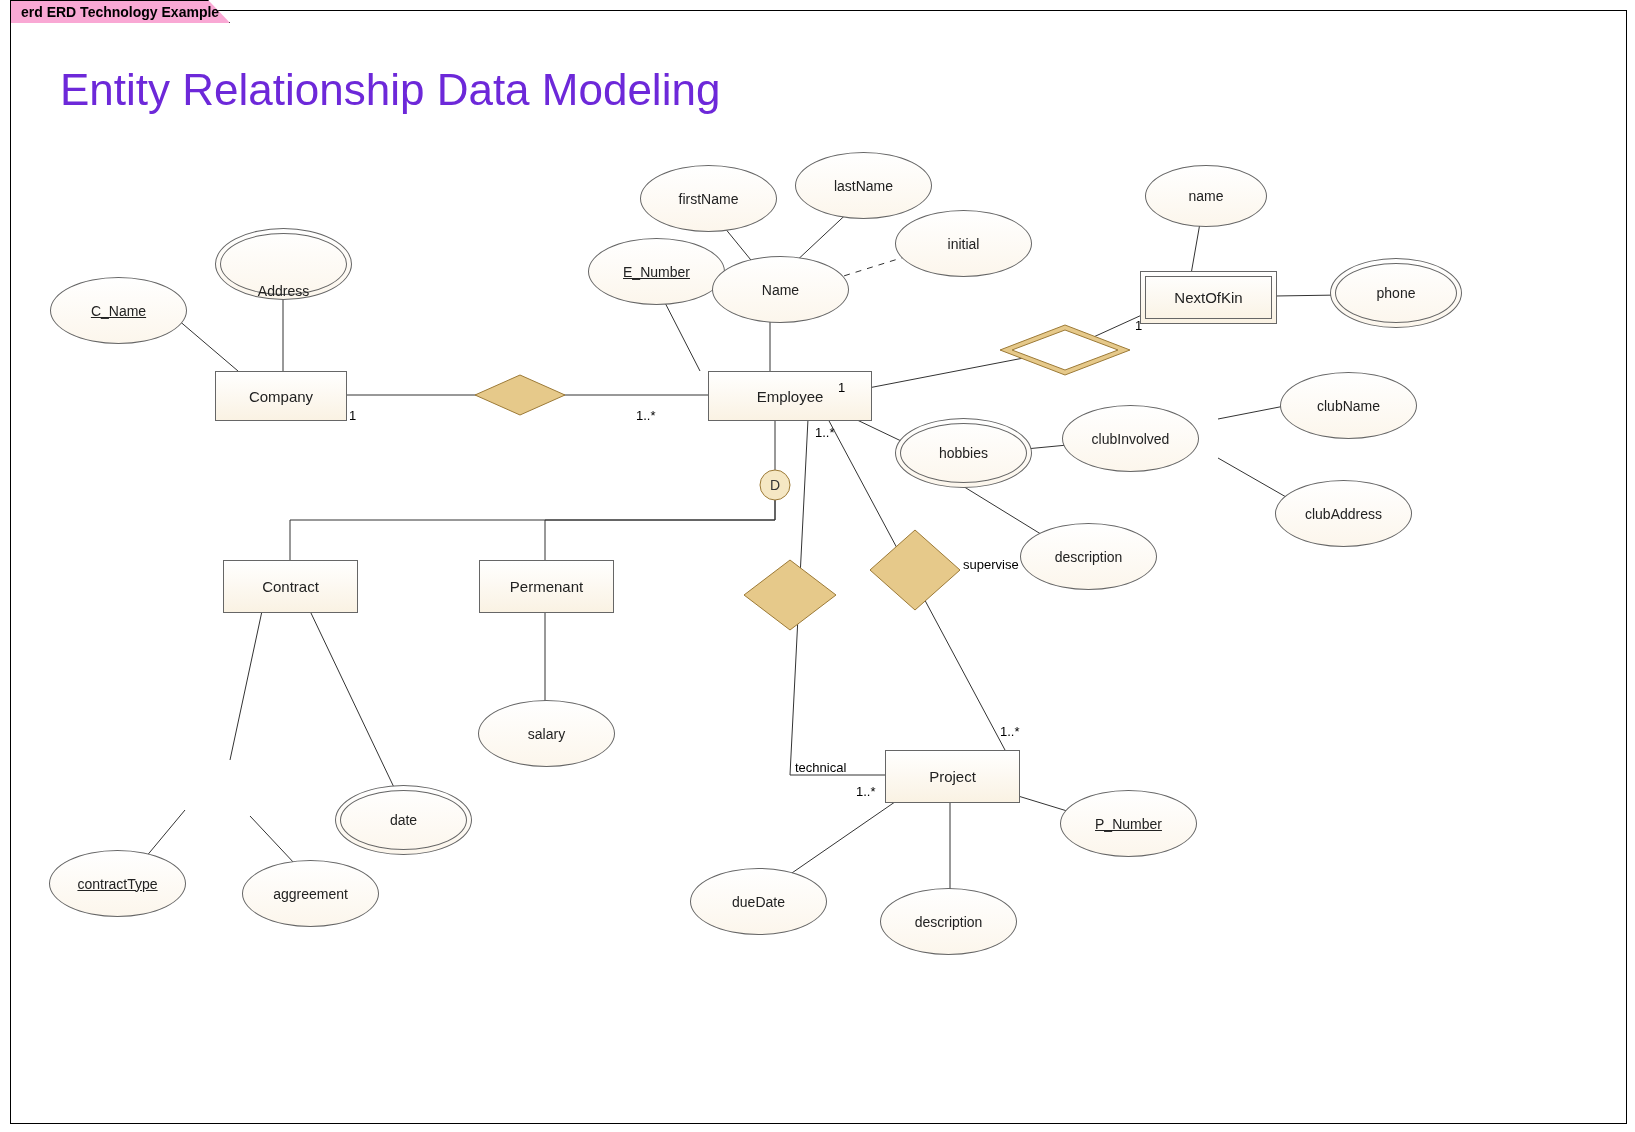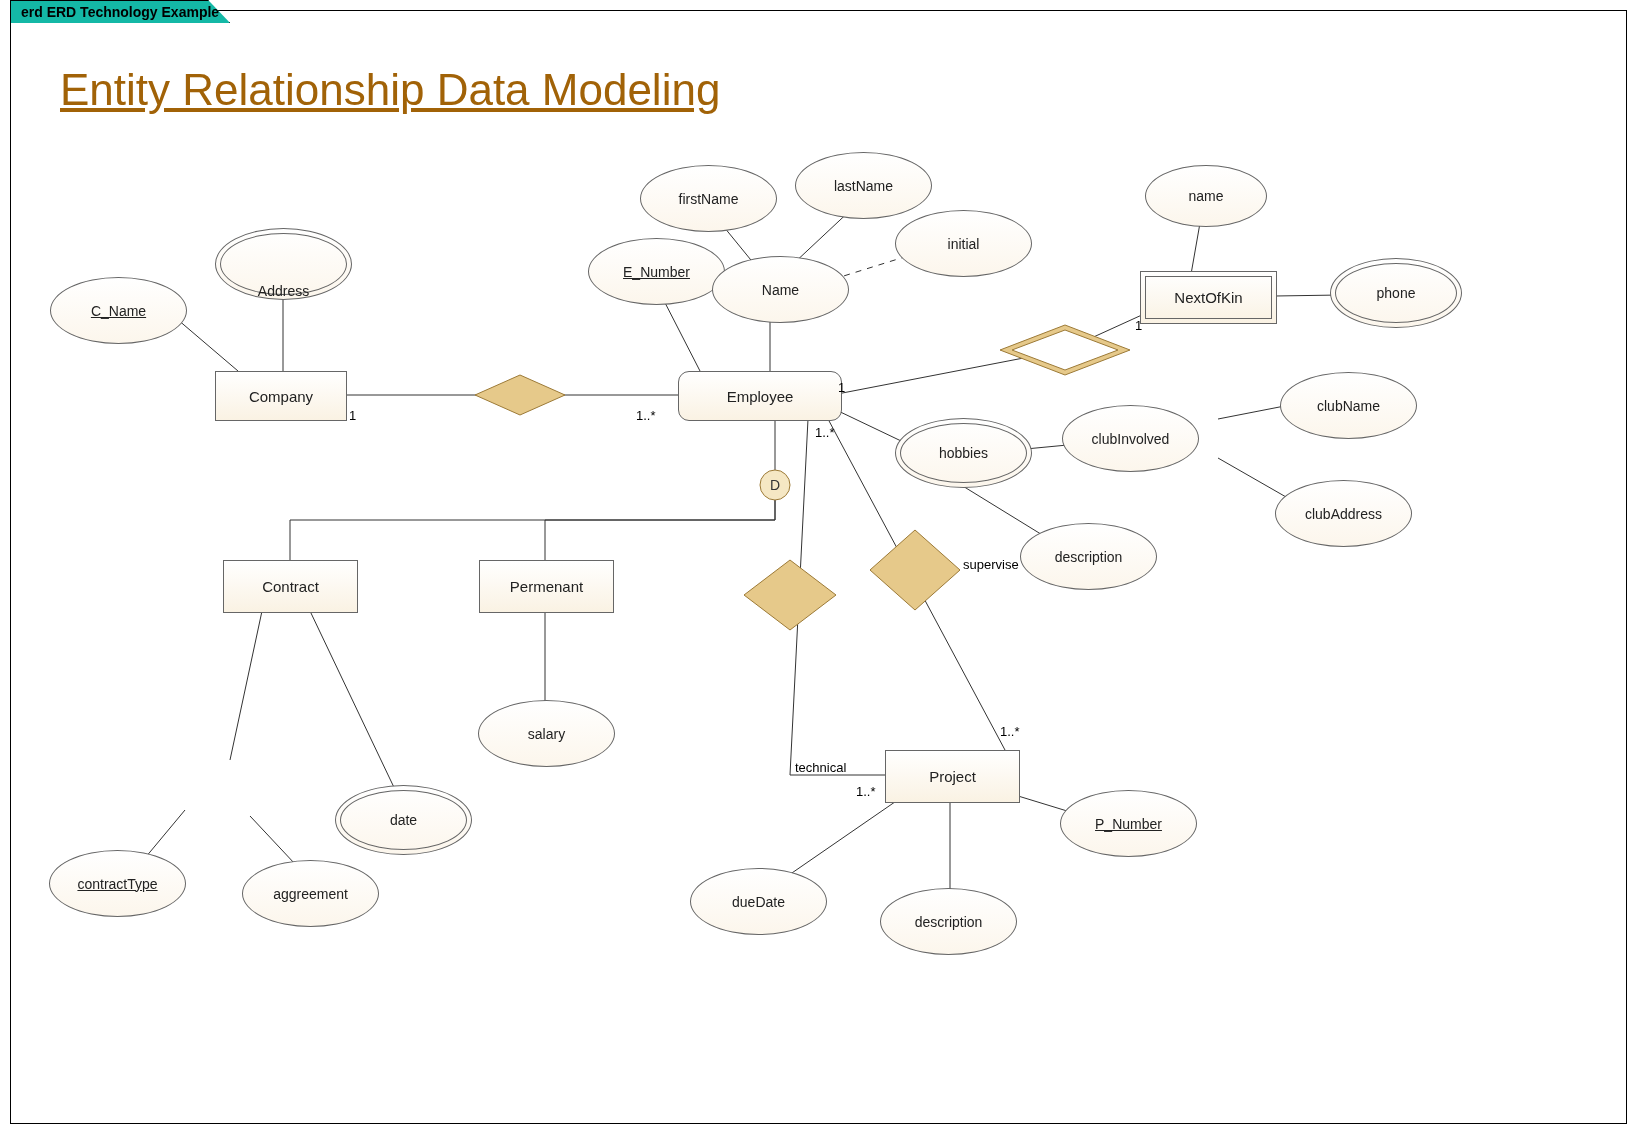--- a/index.html
+++ b/index.html
@@ -1,21 +1,21 @@
 <!DOCTYPE html>
 <html><head>
 <meta charset="utf-8">
 <style>
   html,body{margin:0;padding:0;background:#fff;font-family:"Segoe UI",Arial,sans-serif;}
   .page{position:relative;width:1635px;height:1132px;background:#fff;}
   .frame{position:absolute;left:10px;top:10px;width:1615px;height:1112px;border:1px solid #000;}
-  .tab{position:absolute;left:10px;top:0;background:#14b8a6;border:1px solid #000;border-bottom:none;
+  .tab{position:absolute;left:10px;top:0;background:#f9a8d4;border:1px solid #000;border-bottom:none;
        padding:3px 10px;font-size:14px;font-weight:bold;
        clip-path: polygon(0 0, 90% 0, 100% 100%, 0 100%);}
-  .title{position:absolute;font-size:44px;font-weight:500;color:#a16207;text-decoration:underline;}
+  .title{position:absolute;font-size:44px;font-weight:500;color:#6d28d9;}
   .entity,.weakEntity{position:absolute;border:1px solid #666;background:linear-gradient(#fff,#faf2e3);
     display:flex;align-items:center;justify-content:center;font-size:15px;color:#222;}
   .weakEntity::after{content:"";position:absolute;left:4px;right:4px;top:4px;bottom:4px;border:1px solid #666;}
   .weakEntity > span{position:relative;z-index:2;}
   .attr,.multiAttr{position:absolute;border:1px solid #666;border-radius:50%;
     background:linear-gradient(#fff,#fcf6ec);display:flex;align-items:center;justify-content:center;
     font-size:14px;color:#222;text-align:center;}
   .multiAttr::after{content:"";position:absolute;left:4px;right:4px;top:4px;bottom:4px;border:1px solid #666;border-radius:50%;}
   .multiAttr > span{position:relative;z-index:2;}
   .key{text-decoration:underline;}
@@ -88,21 +88,21 @@
       <polygon class="relOutline" points="1012,350 1065,330 1118,350 1065,370"></polygon>
     </g>
     <polygon class="relFilled" points="744,595 790,560 836,595 790,630"></polygon>
     <polygon class="relFilled" points="870,570 915,530 960,570 915,610"></polygon>
 
     <circle class="circD" cx="775" cy="485" r="15"></circle>
     <text class="circDtxt" x="775" y="485">D</text>
   </svg>
 
   <div class="entity" style="left:215px;top:371px;width:130px;height:48px;">Company</div>
-  <div class="entity" style="left:678px;top:371px;width:162px;height:48px;border-radius:11px;">Employee</div>
+  <div class="entity" style="left:708px;top:371px;width:162px;height:48px;">Employee</div>
   <div class="entity" style="left:223px;top:560px;width:133px;height:51px;">Contract</div>
   <div class="entity" style="left:479px;top:560px;width:133px;height:51px;">Permenant</div>
   <div class="entity" style="left:885px;top:750px;width:133px;height:51px;">Project</div>
   <div class="weakEntity" style="left:1140px;top:271px;width:135px;height:51px;">
        <span>NextOfKin</span>
     </div>
 
   <div class="attr" style="left:50px;top:277px;width:135px;height:65px;">
        <span class="key">C_Name</span>
     </div>

